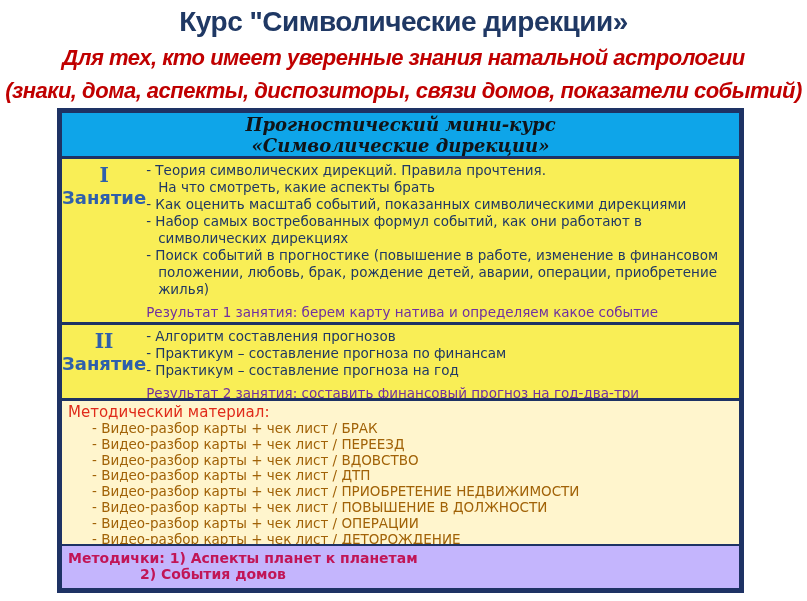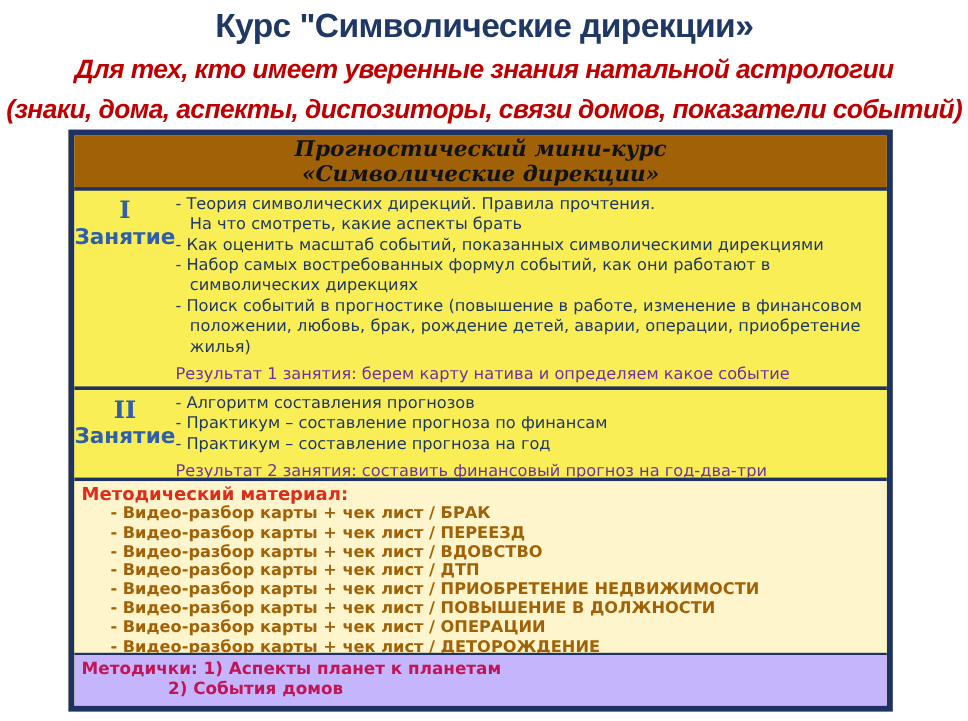--- a/index.html
+++ b/index.html
@@ -19,21 +19,21 @@
   .subtitle.line2{top:78px;}
 
   .course-table{
     position:absolute;left:57px;top:108px;width:687px;height:485px;
     border:5px solid #1E3264;box-sizing:border-box;
     display:flex;flex-direction:column;background:#FAEE59;
   }
   .row{box-sizing:border-box;overflow:hidden;}
 
   .header-row{
-    flex:0 0 46px;background:#a16207;border-bottom:3px solid #1E3264;
+    flex:0 0 46px;background:#0ea5e9;border-bottom:3px solid #1E3264;
     display:flex;flex-direction:column;justify-content:center;align-items:center;
     font-family:"DejaVu Serif", serif;font-weight:bold;font-style:italic;
     font-size:18px;line-height:21px;color:#101418;
   }
 
   .session-row{
     display:flex;background:#F9EE56;border-bottom:3px solid #1E3264;
     padding:3px 8px 2px 0;
   }
   .session-row.s1{flex:0 0 166px;}
@@ -45,21 +45,21 @@
   .label-col .label{font-family:"DejaVu Sans", sans-serif;font-size:18px;line-height:24px;}
   .content-col{
     flex:1;color:#203864;font-weight:normal;
     font-family:"DejaVu Sans", sans-serif;font-size:13.5px;line-height:17px;
   }
   .bullet{padding-left:12px;text-indent:-12px;white-space:pre-line;}
   .result{color:#7030A0;margin-top:6px;padding-right:20px;}
 
   .materials-row{
     flex:0 0 145px;background:#FFF5CD;border-bottom:2px solid #1E3264;
-    padding:2px 6px 0 6px;font-family:"DejaVu Sans", sans-serif;font-weight:bold;
+    padding:2px 6px 0 6px;font-family:"DejaVu Sans", sans-serif;font-weight:normal;
   }
   .materials-heading{color:#E02B1A;font-size:15px;line-height:18px;}
   .materials-list{padding-left:24px;}
   .materials-list .material-item{
     color:#a16207;font-size:13.5px;line-height:15.8px;
   }
 
   .manuals-row{
     flex:1 1 auto;background:#c4b5fd;padding:5px 6px 0 6px;
     font-family:"DejaVu Sans", sans-serif;font-weight:bold;color:#C11556;

